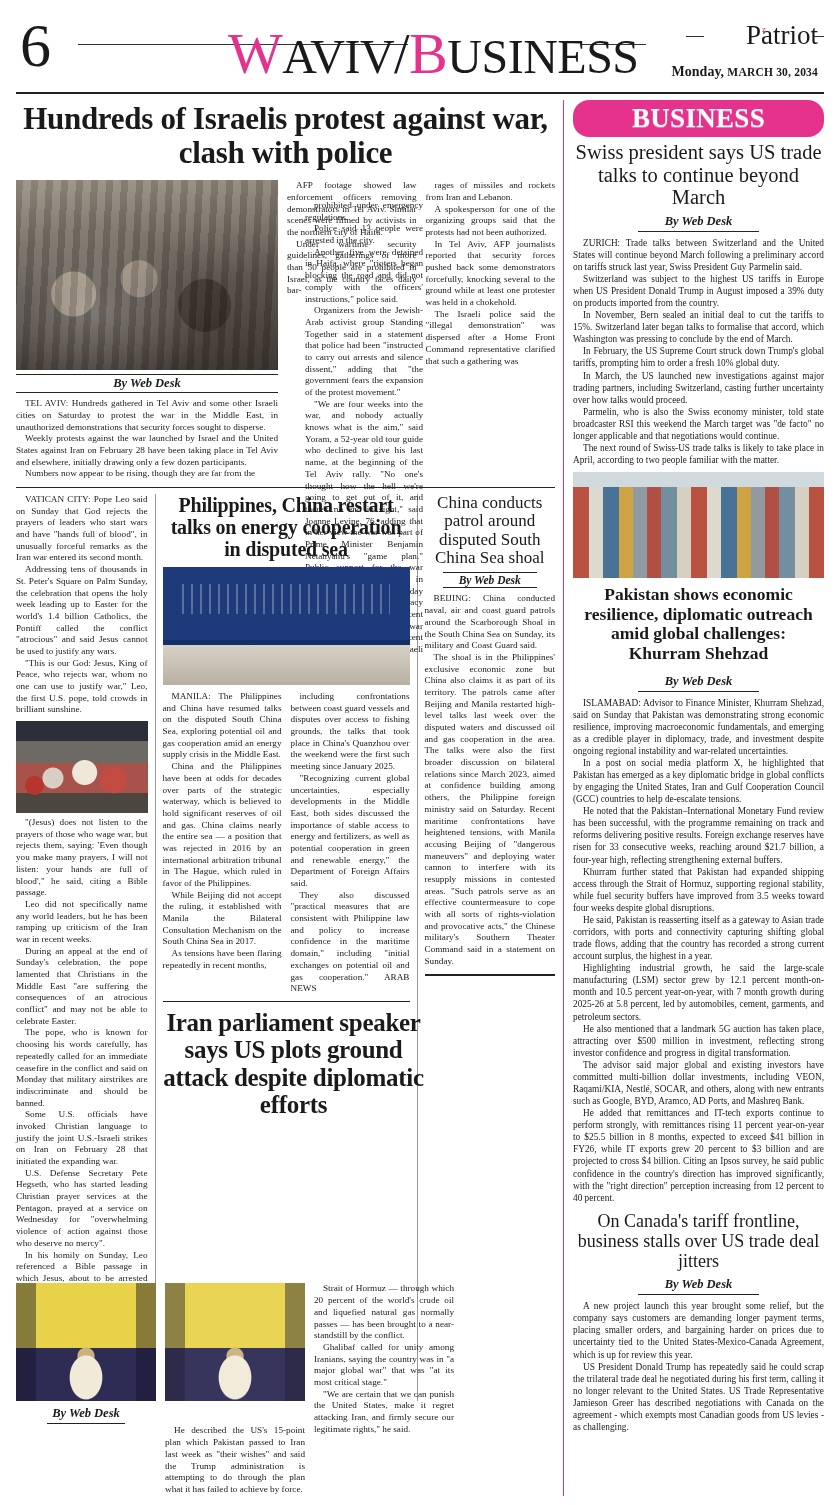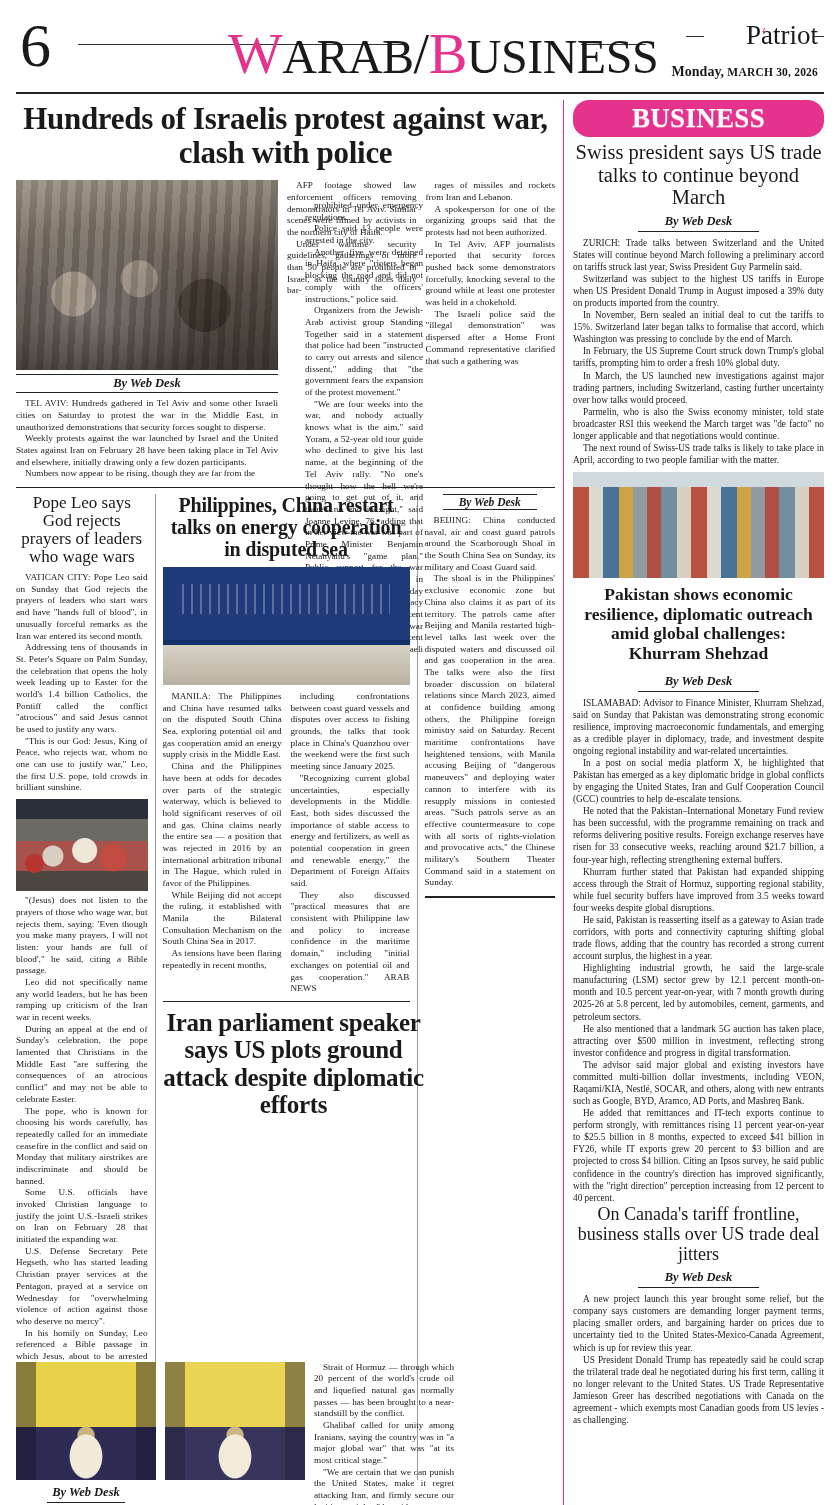--- a/index.html
+++ b/index.html
@@ -202,25 +202,25 @@
 </style>
 </head>
 <body>
 
 <div class="page">
 
   <div class="masthead">
     <div class="folio">6</div>
     <div class="rule-left"></div>
     <div class="rule-mid"></div>
-    <div class="section-title"><span class="cap">W</span><span class="rest">ARAB</span><span class="slash">/</span><span class="cap2">B</span><span class="rest">USINESS</span></div>
+    <div class="section-title"><span class="cap">W</span><span class="rest">AVIV</span><span class="slash">/</span><span class="cap2">B</span><span class="rest">USINESS</span></div>
     <div class="brand-dash-l"></div>
     <div class="brand-dash-r"></div>
     <div class="brand"><span class="z">z</span><span>Patriot</span></div>
-    <div class="dateline"><span class="day">Monday,</span> <span class="dt">MARCH 30, 2026</span></div>
+    <div class="dateline"><span class="day">Monday,</span> <span class="dt">MARCH 30, 2034</span></div>
   </div>
   <div class="masthead-rule"></div>
 
   <div class="content">
 
     <div class="left-zone">
 
       <h1 class="lead-head">Hundreds of Israelis protest against war, clash with police</h1>
 
       <div class="cols3">
@@ -247,21 +247,20 @@
         <p class="body">prohibited under emergency regulations.</p>
         <p class="body">Police said 13 people were arrested in the city.</p>
         <p class="body">Another five were detained in Haifa, where "rioters began blocking the road and did not comply with the officers' instructions," police said.</p>
         <p class="body">Organizers from the Jewish-Arab activist group Standing Together said in a statement that police had been "instructed to carry out arrests and silence dissent," adding that "the government fears the expansion of the protest movement."</p>
         <p class="body">"We are four weeks into the war, and nobody actually knows what is the aim," said Yoram, a 52-year old tour guide who declined to give his last name, at the beginning of the Tel Aviv rally. "No one's thought how the hell we're going to get out of it, and there's no end in sight," said Joanne Levine, 76, adding that in her view the war was part of Prime Minister Benjamin Netanyahu's "game plan." Public support for the war against Iran remains high in Israel. A poll published Friday by the Israel Democracy Institute found that 78 percent of Jewish Israelis back the war — compared to just 19 percent among the Arab Israeli minority.</p>
       </div>
 
       <div class="midgrid">
 
         <div class="col-pope">
-          <h2 class="h-small">Pope Leo says God rejects prayers of leaders who wage wars</h2>
           <p class="body">VATICAN CITY: Pope Leo said on Sunday that God rejects the prayers of leaders who start wars and have "hands full of blood", in unusually forceful remarks as the Iran war entered its second month.</p>
           <p class="body">Addressing tens of thousands in St. Peter's Square on Palm Sunday, the celebration that opens the holy week leading up to Easter for the world's 1.4 billion Catholics, the Pontiff called the conflict "atrocious" and said Jesus cannot be used to justify any wars.</p>
           <p class="body">"This is our God: Jesus, King of Peace, who rejects war, whom no one can use to justify war," Leo, the first U.S. pope, told crowds in brilliant sunshine.</p>
           <div class="photo ph-pope" style="height:92px;margin:5px 0 4px 0"></div>
           <p class="body">"(Jesus) does not listen to the prayers of those who wage war, but rejects them, saying: 'Even though you make many prayers, I will not listen: your hands are full of blood'," he said, citing a Bible passage.</p>
           <p class="body">Leo did not specifically name any world leaders, but he has been ramping up criticism of the Iran war in recent weeks.</p>
           <p class="body">During an appeal at the end of Sunday's celebration, the pope lamented that Christians in the Middle East "are suffering the consequences of an atrocious conflict" and may not be able to celebrate Easter.</p>
           <p class="body">The pope, who is known for choosing his words carefully, has repeatedly called for an immediate ceasefire in the conflict and said on Monday that military airstrikes are indiscriminate and should be banned.</p>
           <p class="body">Some U.S. officials have invoked Christian language to justify the joint U.S.-Israeli strikes on Iran on February 28 that initiated the expanding war.</p>
           <p class="body">U.S. Defense Secretary Pete Hegseth, who has started leading Christian prayer services at the Pentagon, prayed at a service on Wednesday for "overwhelming violence of action against those who deserve no mercy".</p>
@@ -285,20 +284,21 @@
               <p class="body">They also discussed "practical measures that are consistent with Philippine law and policy to increase confidence in the maritime domain," including "initial exchanges on potential oil and gas cooperation." ARAB NEWS</p>
             </div>
           </div>
 
           <div class="iran-block">
             <h2 class="iran-head" style="width:262px">Iran parliament speaker says US plots ground attack despite diplomatic efforts</h2>
           </div>
         </div>
 
         <div class="col-shoal">
+          <h2 class="h-shoal">China conducts patrol around disputed South China Sea shoal</h2>
           <div class="byline-sm">By Web Desk</div>
           <p class="body">BEIJING: China conducted naval, air and coast guard patrols around the Scarborough Shoal in the South China Sea on Sunday, its military and Coast Guard said.</p>
           <p class="body">The shoal is in the Philippines' exclusive economic zone but China also claims it as part of its territory. The patrols came after Beijing and Manila restarted high-level talks last week over the disputed waters and discussed oil and gas cooperation in the area. The talks were also the first broader discussion on bilateral relations since March 2023, aimed at confidence building among others, the Philippine foreign ministry said on Saturday. Recent maritime confrontations have heightened tensions, with Manila accusing Beijing of "dangerous maneuvers" and deploying water cannon to interfere with its resupply missions in contested areas. "Such patrols serve as an effective countermeasure to cope with all sorts of rights-violation and provocative acts," the Chinese military's Southern Theater Command said in a statement on Sunday.</p>
           <div class="hr-thick"></div>
         </div>
       </div>
 
       <div style="margin-top:-118px; position:relative;">
         <div style="display:flex; gap:9px;">
           <div style="width:140px">
@@ -344,20 +344,20 @@
       <p class="rbody">ISLAMABAD: Advisor to Finance Minister, Khurram Shehzad, said on Sunday that Pakistan was demonstrating strong economic resilience, improving macroeconomic fundamentals, and emerging as a credible player in diplomacy, trade, and investment despite ongoing regional instability and war-related uncertainties.</p>
       <p class="rbody">In a post on social media platform X, he highlighted that Pakistan has emerged as a key diplomatic bridge in global conflicts by engaging the United States, Iran and Gulf Cooperation Council (GCC) countries to help de-escalate tensions.</p>
       <p class="rbody">He noted that the Pakistan–International Monetary Fund review has been successful, with the programme remaining on track and reforms delivering positive results. Foreign exchange reserves have risen for 33 consecutive weeks, reaching around $21.7 billion, a four-year high, reflecting strengthening external buffers.</p>
       <p class="rbody">Khurram further stated that Pakistan had expanded shipping access through the Strait of Hormuz, supporting regional stability, while fuel security buffers have improved from 3.5 weeks toward four weeks despite global disruptions.</p>
       <p class="rbody">He said, Pakistan is reasserting itself as a gateway to Asian trade corridors, with ports and connectivity capturing shifting global trade flows, adding that the country has recorded a strong current account surplus, the highest in a year.</p>
       <p class="rbody">Highlighting industrial growth, he said the large-scale manufacturing (LSM) sector grew by 12.1 percent month-on-month and 10.5 percent year-on-year, with 7 month growth during 2025-26 at 5.8 percent, led by automobiles, cement, garments, and petroleum sectors.</p>
       <p class="rbody">He also mentioned that a landmark 5G auction has taken place, attracting over $500 million in investment, reflecting strong investor confidence and progress in digital transformation.</p>
       <p class="rbody">The advisor said major global and existing investors have committed multi-billion dollar investments, including VEON, Raqami/KIA, Nestlé, SOCAR, and others, along with new entrants such as Google, BYD, Aramco, AD Ports, and Mashreq Bank.</p>
       <p class="rbody">He added that remittances and IT-tech exports continue to perform strongly, with remittances rising 11 percent year-on-year to $25.5 billion in 8 months, expected to exceed $41 billion in FY26, while IT exports grew 20 percent to $3 billion and are projected to cross $4 billion. Citing an Ipsos survey, he said public confidence in the country's direction has improved significantly, with the "right direction" perception increasing from 12 percent to 40 percent.</p>
 
-      <h2 class="r-head-c" style="">On Canada's tariff frontline, business stalls over US trade deal jitters</h2>
+      <h2 class="r-head-c" style="margin-top:7px">On Canada's tariff frontline, business stalls over US trade deal jitters</h2>
       <div class="byline-sm2">By Web Desk</div>
       <p class="rbody">A new project launch this year brought some relief, but the company says customers are demanding longer payment terms, placing smaller orders, and bargaining harder on prices due to uncertainty tied to the United States-Mexico-Canada Agreement, which is up for review this year.</p>
       <p class="rbody">US President Donald Trump has repeatedly said he could scrap the trilateral trade deal he negotiated during his first term, calling it no longer relevant to the United States. US Trade Representative Jamieson Greer has described negotiations with Canada on the agreement - which exempts most Canadian goods from US levies - as challenging.</p>
 
     </div>
   </div>
 </div>
 
 </body></html>

